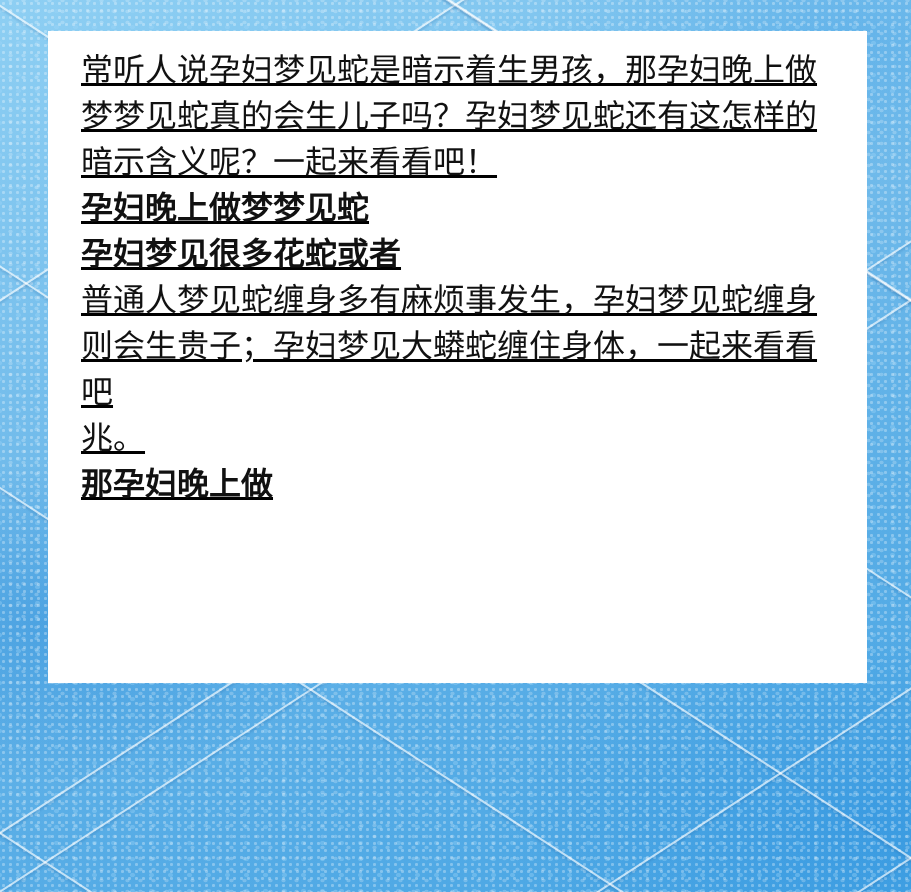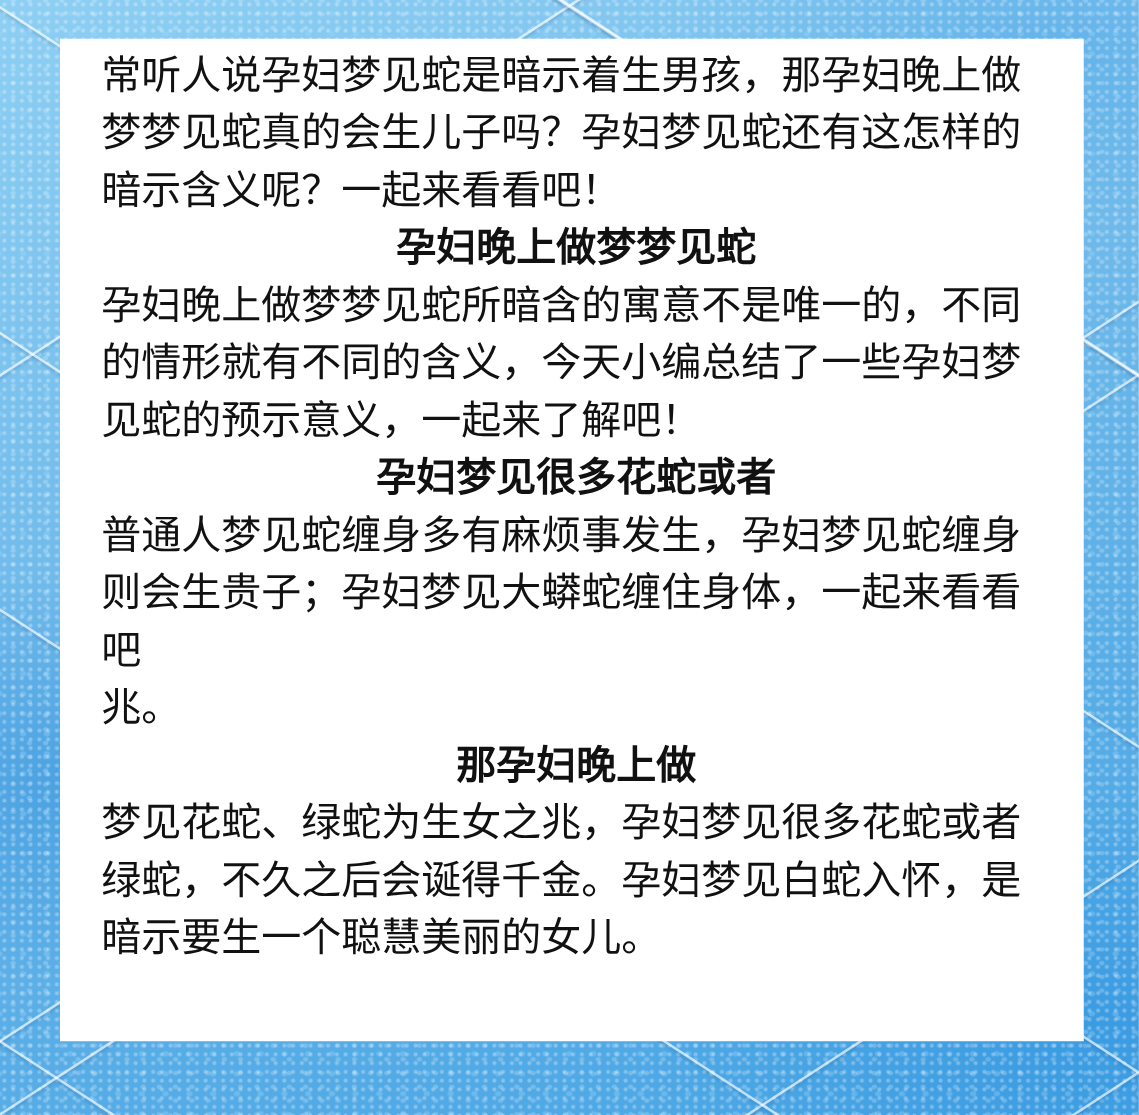--- a/index.html
+++ b/index.html
@@ -31,36 +31,37 @@
     background-position:0 0, 4px 6px, 9px 3px;
   }
   
   .crease{
     position:absolute;width:2200px;height:2px;margin-left:-1100px;margin-top:-1px;
     background:var(--crease-line-color);
     box-shadow:0 2px 2px rgba(20,80,140,0.18);
     pointer-events:none;
   }
   .card{
-    position:absolute;left:48px;top:31px;width:819px;height:802px;
+    position:absolute;left:48px;top:31px;width:819px;height:652px;
     background:var(--card-background);
     box-sizing:border-box;
-    padding:6px 26px 0 33px;
+    padding:16px 26px 0 33px;
     overflow:hidden;
     z-index:5;
+    text-decoration:underline;
   }
   .block{
     margin:0;
     font-size:32px;
     line-height:46px;
     color:var(--text-color);
     white-space:pre-line;
     letter-spacing:0;
   }
-  .block.heading{font-weight:700;text-align:center;}
+  .block.heading{font-weight:700;}
 </style>
 </head>
 <body>
 
 <div class="texture"></div>
 
 <div class="crease" style="left:65px;top:48px;transform:rotate(33deg);"></div>
 <div class="crease" style="left:455px;top:5px;transform:rotate(-33deg);"></div>
 <div class="crease" style="left:455px;top:5px;transform:rotate(33deg);"></div>
 <div class="crease" style="left:0px;top:833px;transform:rotate(-33deg);"></div>
@@ -70,24 +71,18 @@
 <div class="crease" style="left:911px;top:858px;transform:rotate(-33deg);"></div>
 <div class="crease" style="left:911px;top:858px;transform:rotate(33deg);"></div>
 <div class="crease" style="left:610px;top:884px;transform:rotate(-33deg);"></div>
 <div class="crease" style="left:610px;top:884px;transform:rotate(33deg);"></div>
 
 <div class="card">
   <p class="block paragraph">常听人说孕妇梦见蛇是暗示着生男孩，那孕妇晚上做
 梦梦见蛇真的会生儿子吗？孕妇梦见蛇还有这怎样的
 暗示含义呢？一起来看看吧！</p>
   <p class="block heading">孕妇晚上做梦梦见蛇</p>
-  <p class="block paragraph">孕妇晚上做梦梦见蛇所暗含的寓意不是唯一的，不同
-的情形就有不同的含义，今天小编总结了一些孕妇梦
-见蛇的预示意义，一起来了解吧！</p>
   <p class="block heading">孕妇梦见很多花蛇或者</p>
   <p class="block paragraph">普通人梦见蛇缠身多有麻烦事发生，孕妇梦见蛇缠身
 则会生贵子；孕妇梦见大蟒蛇缠住身体，一起来看看吧
 兆。</p>
   <p class="block heading">那孕妇晚上做</p>
-  <p class="block paragraph">梦见花蛇、绿蛇为生女之兆，孕妇梦见很多花蛇或者
-绿蛇，不久之后会诞得千金。孕妇梦见白蛇入怀，是
-暗示要生一个聪慧美丽的女儿。</p>
 </div>
 
 </body></html>

